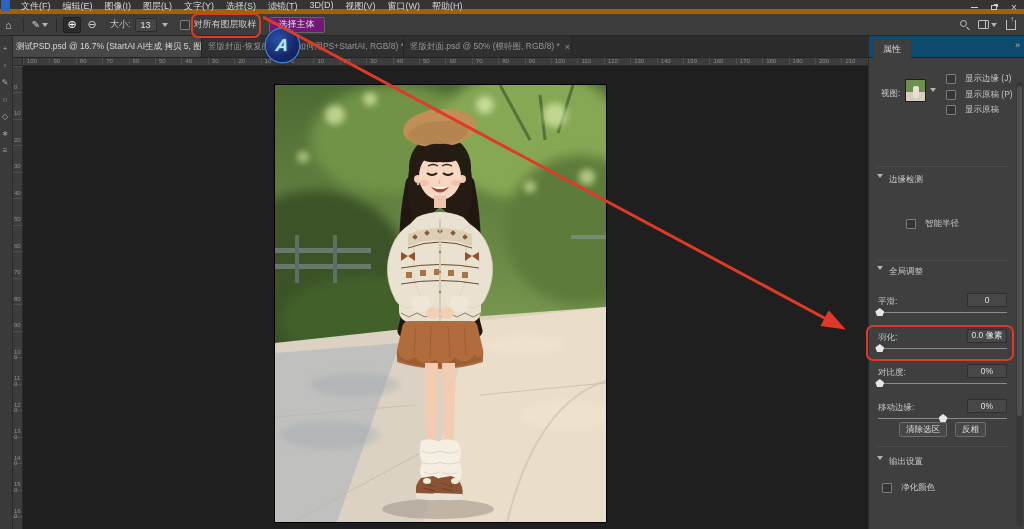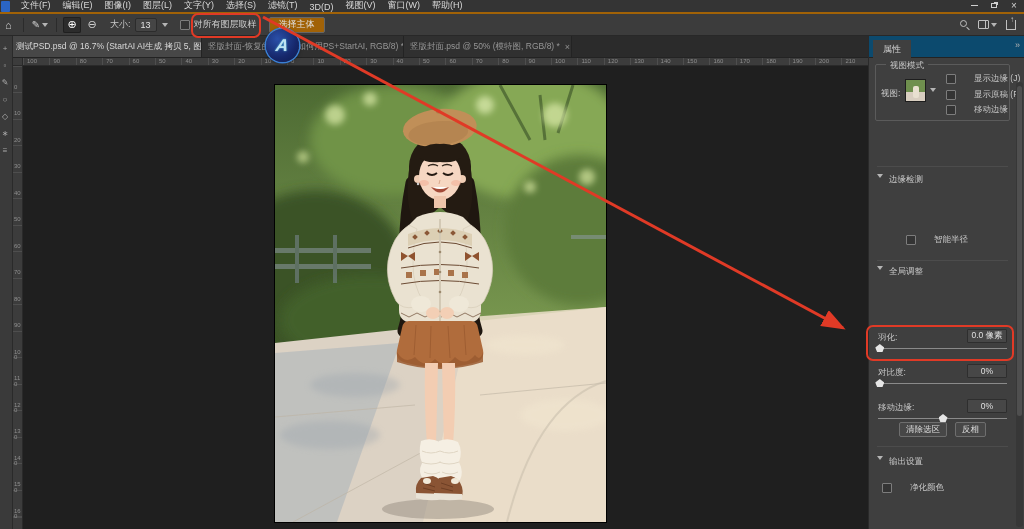--- a/index.html
+++ b/index.html
@@ -3,21 +3,21 @@
 <meta charset="utf-8">
 <style>
   html,body{margin:0;padding:0;background:#222;}
   .app{position:relative;width:1024px;height:529px;overflow:hidden;
        font-family:"Liberation Sans","DejaVu Sans",sans-serif;background:#2e2e2e;
        -webkit-font-smoothing:antialiased;}
   .app *{box-sizing:border-box;}
 
   
   .menubar{position:absolute;left:0;top:0;width:1024px;height:14px;background:#343434;
-           display:flex;align-items:flex-end;color:#d8d8d8;font-size:9px;border-bottom:2px solid #a16207;}
+           display:flex;align-items:flex-start;color:#d8d8d8;font-size:9px;border-bottom:5px solid #a16207;}
   .ps-badge{width:9px;height:11px;background:#2b65c4;border-radius:1px;margin:0 5px 0 1px;}
   .menu-item{padding:0 6px;white-space:nowrap;cursor:default;}
   .win-controls{margin-left:auto;display:flex;align-items:center;height:14px;}
   .wc{width:20px;height:14px;display:flex;align-items:center;justify-content:center;color:#cfcfcf;}
   .wc-min i{display:block;width:7px;height:1px;background:#cfcfcf;}
   .wc-restore i{display:block;width:6px;height:5px;border:1px solid #cfcfcf;box-shadow:2px -2px 0 -1px #cfcfcf;}
   .wc-close{font-size:10px;}
 
   
   .optionsbar{position:absolute;left:0;top:14px;width:1024px;height:22px;background:#3c3c3c;
@@ -27,21 +27,21 @@
   .ob-tool{display:flex;align-items:center;gap:2px;color:#cfcfcf;font-size:10px;padding:1px 3px;border-radius:2px;}
   .caret{width:0;height:0;border-left:3px solid transparent;border-right:3px solid transparent;border-top:4px solid #b5b5b5;display:inline-block;}
   .ob-mode{width:18px;height:16px;display:flex;align-items:center;justify-content:center;font-size:11px;border-radius:2px;margin:0 1px;}
   .ob-mode.sel{background:#2c2c2c;box-shadow:inset 0 0 0 1px #1f1f1f;color:#fff;}
   .ob-label{margin:0 4px 0 8px;color:#c9c9c9;}
   .ob-valuebox{background:#454545;border:1px solid #2c2c2c;border-radius:2px;min-width:22px;height:14px;
                display:flex;align-items:center;justify-content:center;padding:0 3px;color:#e2e2e2;}
   .ob-drop{margin-left:3px;display:flex;align-items:center;height:14px;padding:0 2px;}
   .ob-check{display:flex;align-items:center;gap:4px;margin-left:10px;}
   .cb{width:10px;height:10px;border:1px solid #7d7d7d;background:#343434;border-radius:1px;display:inline-block;flex:none;}
-  .ob-button{margin-left:12px;background:#a16207;border:1px solid #666;border-radius:2px;height:16px;
+  .ob-button{margin-left:12px;background:#701a75;border:1px solid #666;border-radius:2px;height:16px;
              display:flex;align-items:center;padding:0 9px;color:#e0e0e0;}
   .ob-right{margin-left:auto;display:flex;align-items:center;gap:9px;margin-right:8px;}
   .icon-search{position:relative;width:9px;height:9px;}
   .icon-search i{display:block;width:7px;height:7px;border:1px solid #c0c0c0;border-radius:50%;}
   .icon-search b{position:absolute;width:4px;height:1px;background:#c0c0c0;transform:rotate(45deg);left:6px;top:8px;}
   .icon-workspace{width:11px;height:9px;border:1px solid #c0c0c0;border-radius:1px;position:relative;}
   .icon-workspace i{position:absolute;left:6px;top:0;bottom:0;width:1px;background:#c0c0c0;}
   .icon-share{width:10px;height:10px;border:1px solid #c0c0c0;border-top:none;position:relative;}
   .icon-share b{position:absolute;left:3px;top:-4px;color:#c0c0c0;font-size:8px;line-height:8px;}
 
@@ -83,21 +83,21 @@
   .abs{position:absolute;}
   .pvaluebox{position:absolute;right:0;top:-3px;width:40px;height:14px;background:#474747;border:1px solid #2e2e2e;
              border-radius:1px;display:flex;align-items:center;justify-content:center;font-size:8.5px;color:#e0e0e0;}
   .prow{position:absolute;left:9px;right:17px;height:28px;}
   .plabel{position:absolute;left:0;top:0;font-size:8.5px;color:#c6c6c6;}
   .ptrack{position:absolute;left:0;right:0;top:16px;height:1px;background:#8a8a8a;}
   .pthumb{position:absolute;top:-4px;width:9px;height:8px;background:#e6e6e6;margin-left:-4px;
           clip-path:polygon(50% 0,100% 45%,80% 100%,20% 100%,0 45%);}
   .pdivider{position:absolute;left:8px;right:16px;height:1px;background:#353535;border-bottom:1px solid #4c4c4c;}
   .psection{position:absolute;left:8px;display:flex;align-items:flex-start;gap:6px;color:#c9c9c9;font-size:8.5px;}
-  .pcheckrow{position:absolute;display:flex;align-items:center;gap:18px;font-size:8.5px;color:#c6c6c6;}
+  .pcheckrow{position:absolute;display:flex;align-items:center;gap:9px;font-size:8.5px;color:#c6c6c6;}
   .pbtn{position:absolute;height:15px;background:#474747;border:1px solid #6e6e6e;border-radius:2px;
         display:flex;align-items:center;justify-content:center;font-size:8.5px;color:#dedede;padding:0 6px;}
   .view-thumb{position:absolute;left:36px;top:21px;width:21px;height:23px;border:1px solid #1e1e1e;background:
       linear-gradient(180deg,#6f8f4e 0 55%,#d8cec0 55% 100%);}
   .view-thumb i{position:absolute;left:7px;top:6px;width:6px;height:12px;background:#e8e0d0;border-radius:2px;}
   .view-caret{position:absolute;left:61px;top:30px;}
   .disabledbox{background:repeating-linear-gradient(45deg,#3c3c3c 0 2px,#444 2px 4px);color:#777;}
   .panel-scroll{position:absolute;right:1px;top:24px;bottom:2px;width:7px;background:#373737;border-radius:3px;}
   .panel-scroll .thumb{position:absolute;left:1px;right:1px;top:4px;height:330px;background:#4f4f4f;border-radius:3px;}
 
@@ -409,58 +409,62 @@
     </svg>
   </div>
 
   <div class="panel">
     <div class="panel-header">
       <span class="panel-tab">属性</span>
       <span class="panel-collapse">»</span>
     </div>
     <div class="panel-content">
 
-      <div class="pfieldset">
-        <span class="plegend">视图模式</span>
-      </div>
       <span class="abs" style="left:12px;top:30px;font-size:8.5px;">视图:</span>
       <span class="view-thumb">
           <i></i>
         </span>
       <span class="caret view-caret"></span>
       <span class="pcheckrow" style="left:77px;top:15px;">
         <span class="cb"></span>
         <span>显示边缘 (J)</span>
       </span>
       <span class="pcheckrow" style="left:77px;top:31px;">
         <span class="cb"></span>
         <span>显示原稿 (P)</span>
       </span>
       <span class="pcheckrow" style="left:77px;top:46px;">
         <span class="cb"></span>
-        <span>移动边缘</span>
+        <span>显示原稿</span>
       </span>
 
 
       <div class="pdivider" style="top:108px"></div>
 
       <div class="psection" style="top:116px">
         <span class="caret"></span>
         <span>边缘检测</span>
       </div>
-      <span class="pcheckrow" style="left:13px;top:176px;padding-left:24px;">
+      <span class="pcheckrow" style="left:13px;top:160px;padding-left:24px;">
         <span class="cb"></span>
         <span>智能半径</span>
       </span>
 
       <div class="pdivider" style="top:202px"></div>
 
       <div class="psection" style="top:208px">
         <span class="caret"></span>
         <span>全局调整</span>
+      </div>
+      <div class="prow" style="top:238px">
+        <span class="plabel">平滑:</span>
+        <span class="pvaluebox">0</span>
+        <div class="ptrack">
+            <span class="pthumb" style="left:1%"></span>
+          </div>
       </div>
       <div class="prow" style="top:274px">
         <span class="plabel">羽化:</span>
         <span class="pvaluebox">0.0 像素</span>
         <div class="ptrack">
             <span class="pthumb" style="left:1%"></span>
           </div>
       </div>
       <div class="prow" style="top:309px">
         <span class="plabel">对比度:</span>

